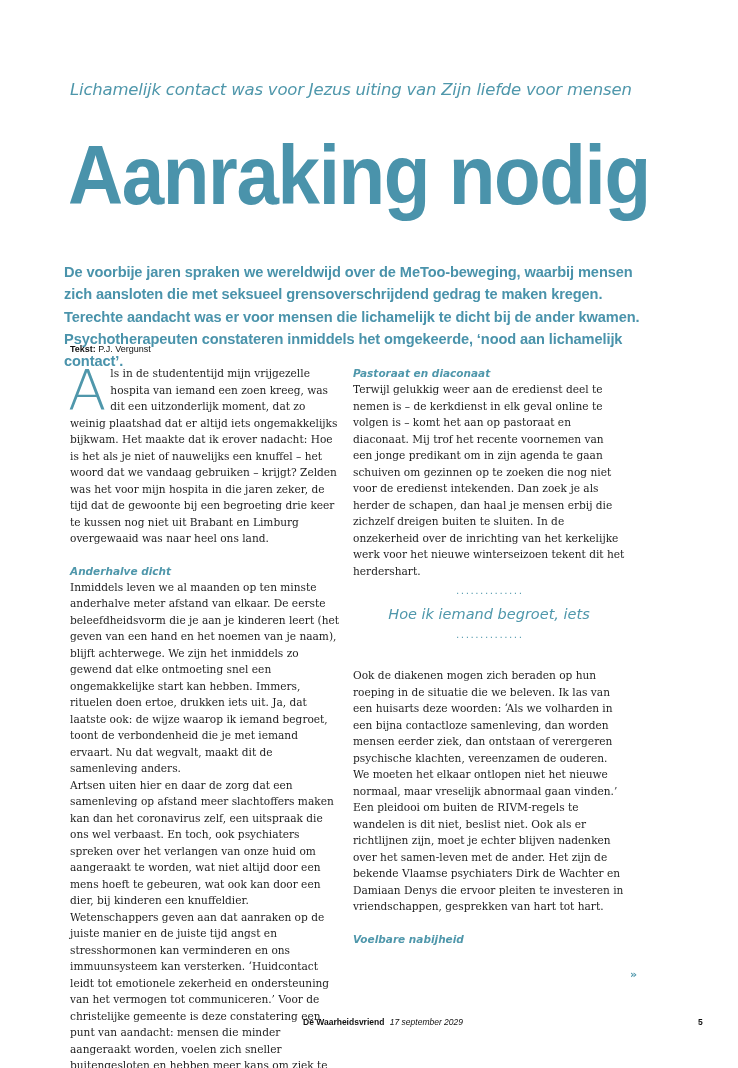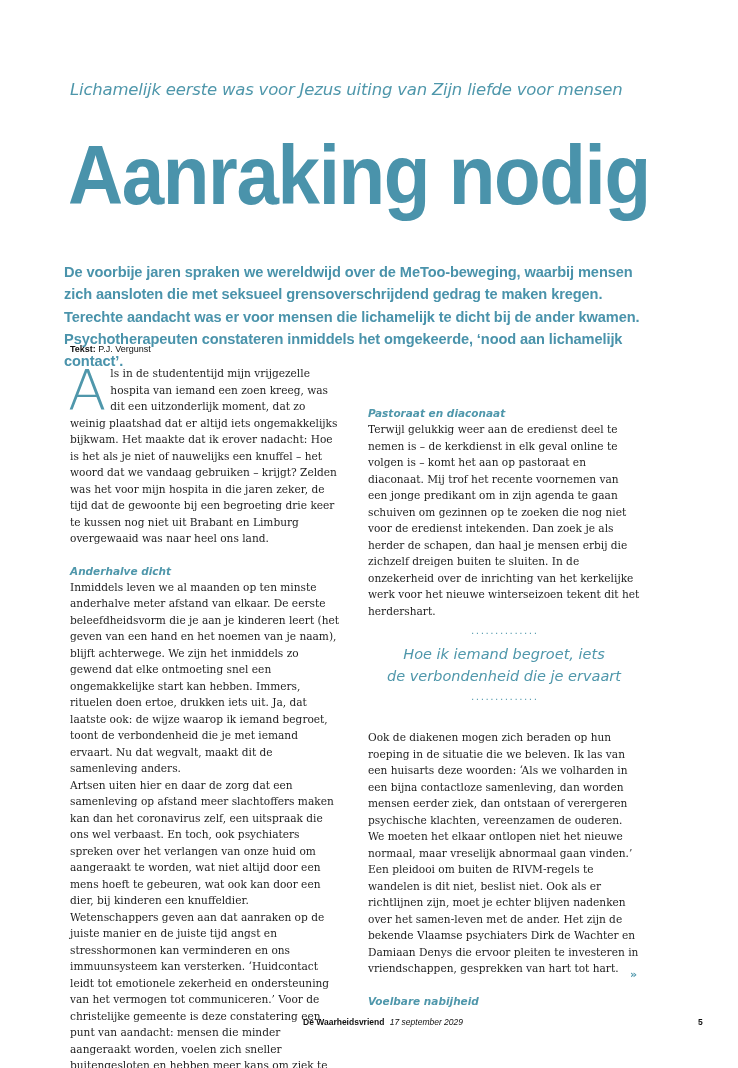--- a/index.html
+++ b/index.html
@@ -26,21 +26,21 @@
     position: absolute; left: 70px; top: 344px;
     font-family: "Liberation Sans", sans-serif; font-size: 9px; color: #111;
   }
   .byline .lbl { font-weight: bold; }
 
   .col {
     position: absolute; top: 365px; width: 272px;
     font-family: "DejaVu Serif", serif; font-size: 10.6px; line-height: 16.5px; color: #1e1e1e;
   }
   .col-left { left: 70px; }
-  .col-right { left: 368px; top: 365px; margin-top: 40px; }
+  .col-right { left: 353px; top: 365px; }
   .col p { margin: 0; text-align: left; }
   .col .gap { height: 16px; }
   .sub {
     font-family: "DejaVu Sans", sans-serif; font-style: italic; font-weight: bold;
     font-size: 10.5px; line-height: 16px; color: #4f97ab; margin: 0;
   }
   .dropcap {
     float: left; font-family: "DejaVu Sans", sans-serif; font-weight: 200;
     font-size: 56px; line-height: 46px; color: #4f97ab; margin: 0 4px -2px -2px;
     padding-top: 2px;
@@ -69,21 +69,21 @@
   .pagenum {
     position: absolute; left: 698px; top: 1017px;
     font-family: "Liberation Sans", sans-serif; font-size: 8.5px; font-weight: bold; color: #111;
   }
 </style>
 </head>
 <body>
 
 <div class="page">
 
-  <div class="kicker">Lichamelijk eerste was voor Jezus uiting van Zijn liefde voor mensen</div>
+  <div class="kicker">Lichamelijk contact was voor Jezus uiting van Zijn liefde voor mensen</div>
 
   <div class="title">Aanraking nodig</div>
 
   <div class="lead">De voorbije jaren spraken we wereldwijd over de MeToo-beweging, waarbij mensen zich aansloten die met seksueel grensoverschrijdend gedrag te maken kregen. Terechte aandacht was er voor mensen die lichamelijk te dicht bij de ander kwamen. Psychotherapeuten constateren inmiddels het omgekeerde, ‘nood aan lichamelijk contact’.</div>
 
   <div class="byline">
     <span class="lbl">Tekst:</span>
     <span>P.J. Vergunst</span>
   </div>
 
@@ -99,21 +99,20 @@
   </div>
 
   <div class="col col-right">
     <p class="sub">Pastoraat en diaconaat</p>
     <p>Terwijl gelukkig weer aan de eredienst deel te nemen is – de kerkdienst in elk geval online te volgen is – komt het aan op pastoraat en diaconaat. Mij trof het recente voornemen van een jonge predikant om in zijn agenda te gaan schuiven om gezinnen op te zoeken die nog niet voor de eredienst intekenden. Dan zoek je als herder de schapen, dan haal je mensen erbij die zichzelf dreigen buiten te sluiten. In de onzekerheid over de inrichting van het kerkelijke werk voor het nieuwe winterseizoen tekent dit het herdershart.</p>
 
     <div class="pull" style="margin: 8px 0 26px 0;">
       <div class="dots">..............</div>
       <div class="quote">
         <div>Hoe ik iemand begroet, iets</div>
-        <div>de verbondenheid die je ervaart</div>
       </div>
       <div class="dots">..............</div>
     </div>
 
     <p>Ook de diakenen mogen zich beraden op hun roeping in de situatie die we beleven. Ik las van een huisarts deze woorden: ‘Als we volharden in een bijna contactloze samenleving, dan worden mensen eerder ziek, dan ontstaan of verergeren psychische klachten, vereenzamen de ouderen. We moeten het elkaar ontlopen niet het nieuwe normaal, maar vreselijk abnormaal gaan vinden.’ Een pleidooi om buiten de RIVM-regels te wandelen is dit niet, beslist niet. Ook als er richtlijnen zijn, moet je echter blijven nadenken over het samen-leven met de ander. Het zijn de bekende Vlaamse psychiaters Dirk de Wachter en Damiaan Denys die ervoor pleiten te investeren in vriendschappen, gesprekken van hart tot hart.</p>
     <div class="gap"></div>
     <p class="sub">Voelbare nabijheid</p>
   </div>
 
   <div class="cont">»</div>

